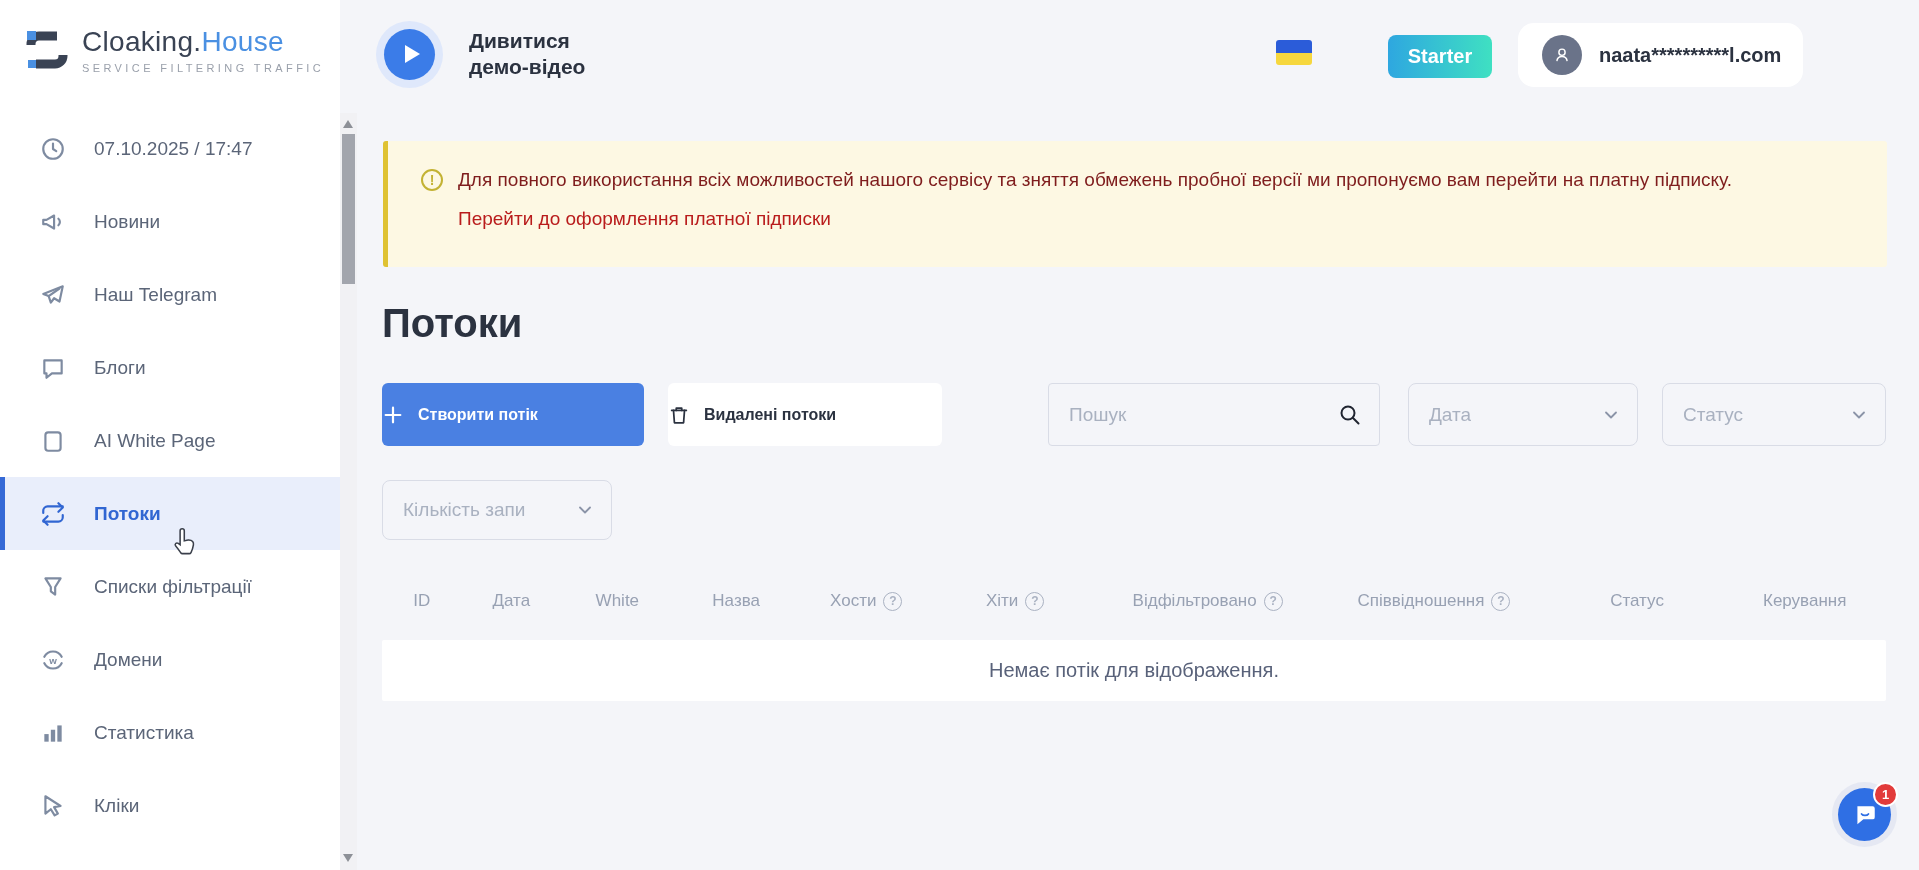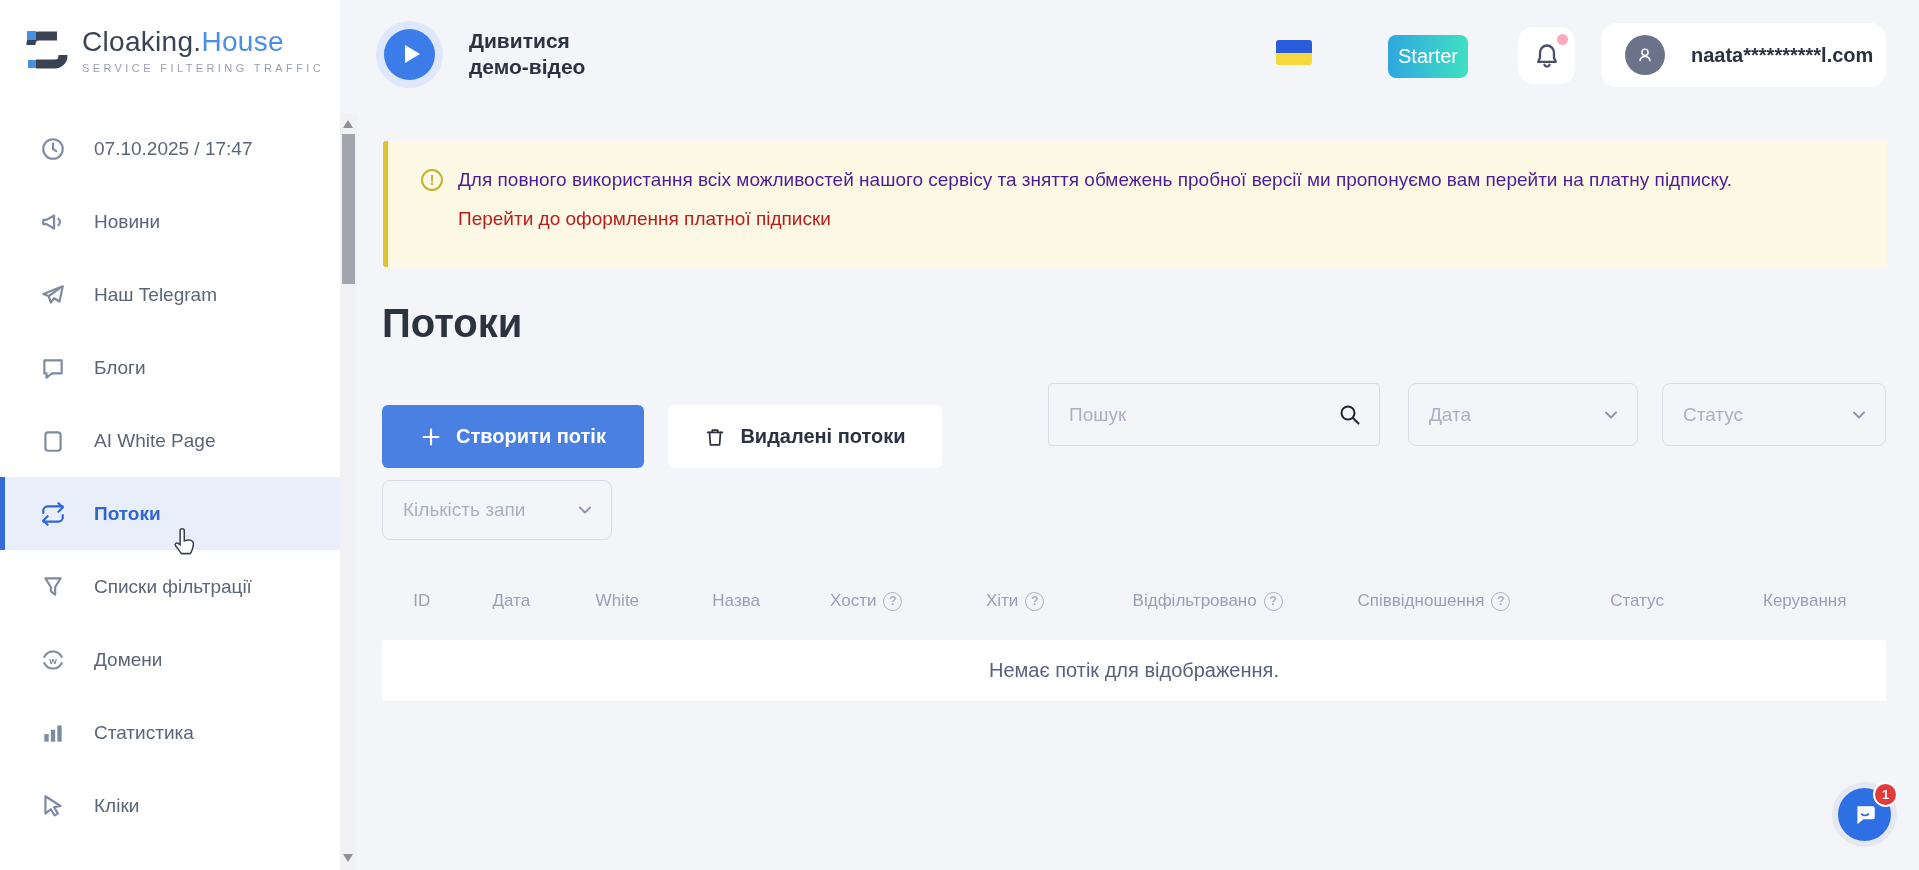--- a/index.html
+++ b/index.html
@@ -41,54 +41,54 @@
           box-shadow:0 0 0 8px #dfe8fb; display:flex; align-items:center; justify-content:center; }
   .play-triangle { width:0; height:0; border-left:15px solid #fff;
                    border-top:9px solid transparent; border-bottom:9px solid transparent; margin-left:5px; }
   .demo-label { font-size:21px; font-weight:700; color:#2b3240; width:135px; line-height:26px; }
 
   .flag { position:absolute; left:1276px; top:40px; width:36px; height:25px; border-radius:3px;
           overflow:hidden; cursor:pointer; }
   .flag-top { height:50%; background:#2b5cd9; }
   .flag-bottom { height:50%; background:#f6d73e; }
 
-  .plan-btn { position:absolute; left:1388px; top:35px; width:80px; height:43px; border:none; border-radius:8px;
-          background:linear-gradient(90deg,#2ea7e0,#3fe0c2); color:#fff; font-weight:400; font-size:20px;
+  .plan-btn { position:absolute; left:1388px; top:35px; width:104px; height:43px; border:none; border-radius:8px;
+          background:linear-gradient(90deg,#2ea7e0,#3fe0c2); color:#fff; font-weight:700; font-size:20px;
           font-family:inherit; display:flex; align-items:center; justify-content:center; cursor:pointer; }
 
   .bell-box { position:absolute; left:1518px; top:27px; width:57px; height:57px; background:#fff;
           border-radius:15px; display:flex; align-items:center; justify-content:center; cursor:pointer; }
   .bell-box svg { width:28px; height:28px; stroke:#4a5164; fill:none; stroke-width:2;
                   stroke-linecap:round; stroke-linejoin:round; }
   .bell-dot { position:absolute; top:7px; right:7px; width:11px; height:11px; border-radius:50%; background:#f9a9b9; }
 
-  .user-chip { position:absolute; left:1601px; top:23px; width:285px; height:64px; background:#fff;
-          border-radius:16px; display:flex; align-items:center; gap:26px; padding-left:24px; cursor:pointer; }
+  .user-chip { position:absolute; left:1518px; top:23px; width:285px; height:64px; background:#fff;
+          border-radius:16px; display:flex; align-items:center; gap:17px; padding-left:24px; cursor:pointer; }
   .avatar { width:40px; height:40px; border-radius:50%; background:#6a7389;
             display:flex; align-items:center; justify-content:center; flex:none; }
   .avatar svg { width:22px; height:22px; stroke:#fff; fill:none; stroke-width:1.6;
                 stroke-linecap:round; stroke-linejoin:round; }
   .user-email { font-size:20px; font-weight:700; color:#2b3240; }
 
   
   .banner { position:absolute; left:383px; top:141px; width:1504px; height:126px; background:#fdf8e3;
             border-left:5px solid #dfc232; border-radius:3px; padding:26px 40px 0 33px; }
   .banner-row { display:flex; gap:15px; align-items:flex-start; }
   .warn-icon { width:22px; height:22px; border:2px solid #c3b233; border-radius:50%; color:#c3b233;
                font-weight:700; font-size:14px; display:flex; align-items:center; justify-content:center;
                flex:none; margin-top:2px; }
-  .banner-text { font-size:19px; color:#4c1d95; line-height:26px; max-width:1400px; }
+  .banner-text { font-size:19px; color:#7f1d1d; line-height:26px; max-width:1400px; }
   .banner-link { display:inline-block; margin:15px 0 0 37px; font-size:19px; color:#b91c1c;
                  text-decoration:none; cursor:pointer; }
 
   
   .page-title { position:absolute; left:382px; top:301px; font-size:40px; font-weight:800; color:#2b3240; }
 
-  .btn { border:none; border-radius:6px; font-family:inherit; font-size:20px; font-weight:700;
-         display:flex; align-items:center; justify-content:center; gap:14px; cursor:pointer; position:absolute;margin-top:22px; }
+  .btn { border:none; border-radius:6px; font-family:inherit; font-size:16px; font-weight:700;
+         display:flex; align-items:center; justify-content:flex-start; gap:14px; cursor:pointer; position:absolute; }
   .btn-create { left:382px; top:383px; width:262px; height:63px; background:#4a80e2; color:#fff; }
   .btn-create svg { width:22px; height:22px; stroke:#fff; stroke-width:2.4; stroke-linecap:round; }
   .btn-deleted { left:668px; top:383px; width:274px; height:63px; background:#fff; color:#2b3240; }
   .btn-deleted svg { width:22px; height:22px; stroke:#2b3240; fill:none; stroke-width:1.9;
                      stroke-linecap:round; stroke-linejoin:round; }
 
   .search-box { position:absolute; left:1048px; top:383px; width:332px; height:63px;
                 border:1px solid #d9dce6; border-radius:4px; }
   .search-input { width:100%; height:100%; background:transparent; border:none; outline:none;
                   padding:0 54px 0 20px; font-size:19px; color:#333; font-family:inherit; }

